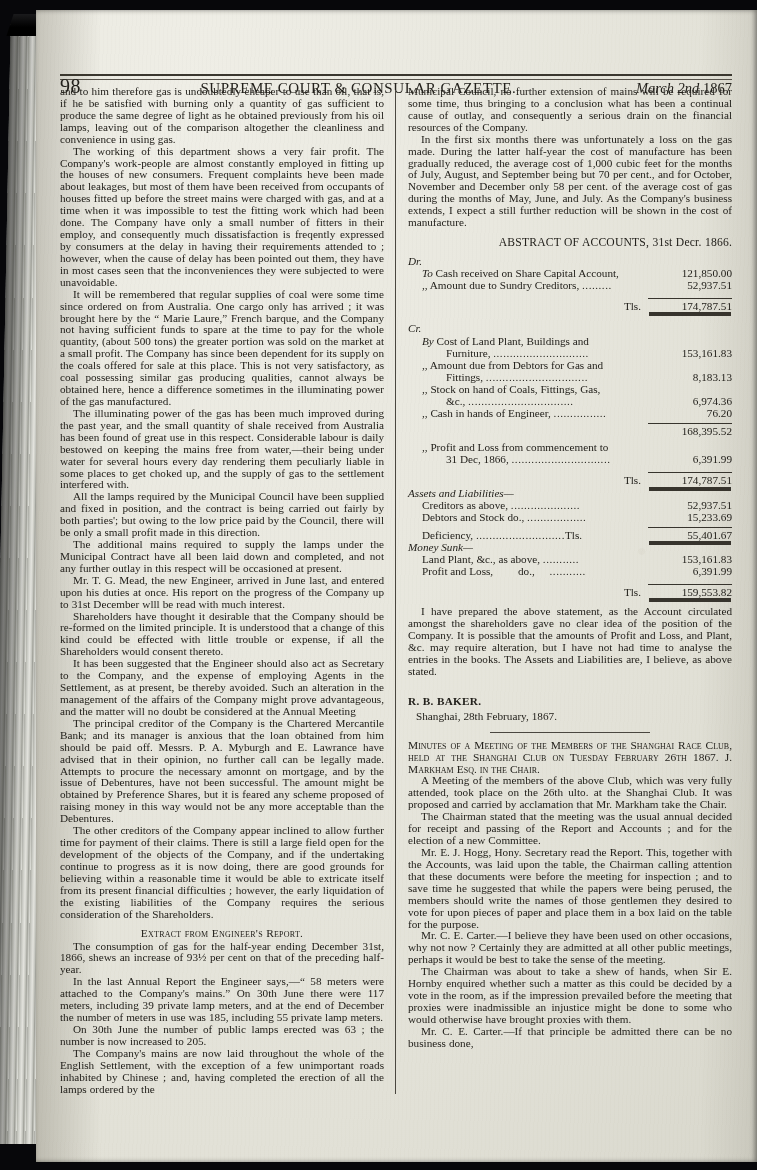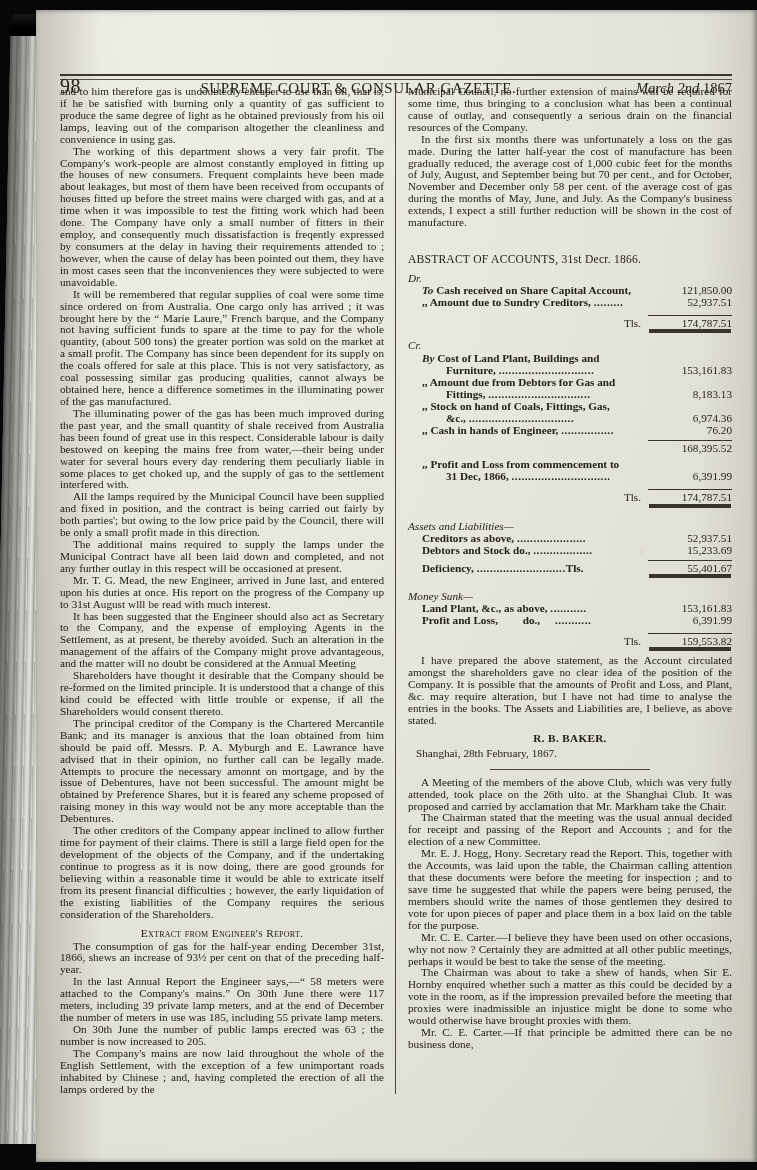--- a/index.html
+++ b/index.html
@@ -96,43 +96,43 @@
 
   .hd-sc{
     margin:6px 0 1px;text-align:center;text-indent:0;
     font-size:11.4px;line-height:13px;letter-spacing:.25px;
   }
   .sc{font-variant:small-caps;}
   .it{font-style:italic;}
 
   
   .acct-title{
-    margin:24px 0 3px;text-align:left;text-indent:0;
+    margin:7px 0 3px;text-align:right;text-indent:0;
     font-size:11.6px;line-height:13px;letter-spacing:.2px;
   }
   .acct{width:100%;border-collapse:collapse;font-size:11.2px;color:#23211c;}
-  .acct td{padding:0;vertical-align:bottom;line-height:12.1px;margin-top:16px;}
-  td.lbl{padding-left:14px;font-weight:bold;}
+  .acct td{padding:0;vertical-align:bottom;line-height:12.1px;}
+  td.lbl{padding-left:14px;}
   td.lbl.deeper{padding-left:38px;}
   td.amt{text-align:right;white-space:nowrap;width:78px;padding-left:6px;}
   td.tls{text-align:right;white-space:nowrap;padding-right:7px;}
   tr.side td{padding-top:3px;padding-bottom:0;}
   .side-mark{font-style:italic;padding-left:2px;}
   .lead{letter-spacing:.5px;}
   tr.ruled td.amt{border-top:1px solid #37342d;padding-top:1px;}
   tr.dbl td.amt{
     border-top:1px solid #37342d;
     box-shadow:0 3px 0 -1px #37342d, 0 5px 0 -1px #37342d;
     padding-top:1px;
   }
   tr.gap td{height:7px;}
   tr.gap-sm td{height:4px;}
   .grp{font-style:italic;padding-top:6px;display:inline-block;}
 
-  .sig{text-align:center;text-indent:0;margin-top:6px;letter-spacing:.3px;}
+  .sig{text-align:left;text-indent:0;margin-top:18px;letter-spacing:.3px;}
   .place{text-indent:8px;margin-top:3px;}
 
   #mid-rule{
     width:160px;height:1px;background:#4a4740;margin:9px auto 7px;
   }
   .blk{font-weight:bold;}
 </style>
 </head>
 <body>
 
@@ -154,23 +154,23 @@
 
   <div id="cols" class="ink">
 
     <div class="col">
       <p class="noind">and to him therefore gas is undoubtedly cheaper to use than oil, that is, if he be satisfied with burning only a quantity of gas sufficient to produce the same degree of light as he obtained previously from his oil lamps, leaving out of the comparison altogether the cleanliness and convenience in using gas.</p>
       <p class="ind">The working of this department shows a very fair profit. The Company's work-people are almost constantly employed in fitting up the houses of new consumers. Frequent complaints heve been made about leakages, but most of them have been received from occupants of houses fitted up before the street mains were charged with gas, and at a time when it was impossible to test the fitting work which had been done. The Company have only a small number of fitters in their employ, and consequently much dissatisfaction is freqently expressed by consumers at the delay in having their requirements attended to ; however, when the cause of delay has been pointed out them, they have in most cases seen that the inconveniences they were subjected to were unavoidable.</p>
       <p class="ind">It will be remembered that regular supplies of coal were some time since ordered on from Australia. One cargo only has arrived ; it was brought here by the “ Marie Laure,” French barque, and the Company not having sufficient funds to spare at the time to pay for the whole quantity, (about 500 tons) the greater portion was sold on the market at a small profit. The Company has since been dependent for its supply on the coals offered for sale at this place. This is not very satisfactory, as coal possessing similar gas producing qualities, cannot always be obtained here, hence a difference sometimes in the illuminating power of the gas manufactured.</p>
       <p class="ind">The illuminating power of the gas has been much improved during the past year, and the small quantity of shale received from Australia has been found of great use in this respect. Considerable labour is daily bestowed on keeping the mains free from water,—their being under water for several hours every day rendering them peculiarly liable in some places to get choked up, and the supply of gas to the settlement interfered with.</p>
       <p class="ind">All the lamps required by the Municipal Council have been supplied and fixed in position, and the contract is being carried out fairly by both parties'; but owing to the low price paid by the Council, there will be only a small profit made in this direction.</p>
       <p class="ind">The additional mains required to supply the lamps under the Municipal Contract have all been laid down and completed, and not any further outlay in this respect will be occasioned at present.</p>
-      <p class="ind">Mr. T. G. Mead, the new Engineer, arrived in June last, and entered upon his duties at once. His report on the progress of the Company up to 31st August wlll be read with much interest.</p>
+      <p class="ind">Mr. T. G. Mead, the new Engineer, arrived in June last, and entered upon his duties at once. His report on the progress of the Company up to 31st December wlll be read with much interest.</p>
+      <p class="ind">Shareholders have thought it desirable that the Company should be re-formed on the limited principle. It is understood that a change of this kind could be effected with little trouble or expense, if all the Shareholders would consent thereto.</p>
       <p class="ind">It has been suggested that the Engineer should also act as Secretary to the Company, and the expense of employing Agents in the Settlement, as at present, be thereby avoided. Such an alteration in the management of the affairs of the Company might prove advantageous, and the matter will no doubt be considered at the Annual Meeting</p>
-      <p class="ind">Shareholders have thought it desirable that the Company should be re-formed on the limited principle. It is understood that a change of this kind could be effected with little trouble or expense, if all the Shareholders would consent thereto.</p>
       <p class="ind">The principal creditor of the Company is the Chartered Mercantile Bank; and its manager is anxious that the loan obtained from him should be paid off. Messrs. P. A. Myburgh and E. Lawrance have advised that in their opinion, no further call can be legally made. Attempts to procure the necessary amonnt on mortgage, and by the issue of Debentures, have not been successful. The amount might be obtained by Preference Shares, but it is feared any scheme proposed of raising money in this way would not be any more acceptable than the Debentures.</p>
       <p class="ind">The other creditors of the Company appear inclined to allow further time for payment of their claims. There is still a large field open for the development of the objects of the Company, and if the undertaking continue to progress as it is now doing, there are good grounds for believing within a reasonable time it would be able to extricate itself from its present financial difficulties ; however, the early liquidation of the existing liabilities of the Company requires the serious consideration of the Shareholders.</p>
 
       <p class="hd-sc sc">Extract from Engineer's Report.</p>
 
       <p class="ind">The consumption of gas for the half-year ending December 31st, 1866, shews an increase of 93½ per cent on that of the preceding half-year.</p>
       <p class="ind">In the last Annual Report the Engineer says,—“ 58 meters were attached to the Company's mains.” On 30th June there were 117 meters, including 39 private lamp meters, and at the end of December the number of meters in use was 185, including 55 private lamp meters.</p>
       <p class="ind">On 30th June the number of public lamps erected was 63 ; the number is now increased to 205.</p>
       <p class="ind">The Company's mains are now laid throughout the whole of the English Settlement, with the exception of a few unimportant roads inhabited by Chinese ; and, having completed the erection of all the lamps ordered by the</p>
     </div>
@@ -373,20 +373,21 @@
           </tr>
         </tbody>
       </table>
 
       <p class="ind" style="margin-top:8px">I have prepared the above statement, as the Account circulated amongst the shareholders gave no clear idea of the position of the Company. It is possible that the amounts of Profit and Loss, and Plant, &amp;c. may require alteration, but I have not had time to analyse the entries in the books. The Assets and Liabilities are, I believe, as above stated.</p>
       <p class="sig blk">R. B. BAKER.</p>
       <p class="place">Shanghai, 28th February, 1867.</p>
 
       <div id="mid-rule"></div>
 
+      <p class="noind sc" style="font-size:11.4px">Minutes of a Meeting of the Members of the Shanghai Race Club, held at the Shanghai Club on Tuesday February 26th 1867. J. Markham Esq. in the Chair.</p>
 
       <p class="ind">A Meeting of the members of the above Club, which was very fully attended, took place on the 26th ulto. at the Shanghai Club. It was proposed and carried by acclamation that Mr. Markham take the Chair.</p>
       <p class="ind">The Chairman stated that the meeting was the usual annual decided for receipt and passing of the Report and Accounts ; and for the election of a new Committee.</p>
       <p class="ind">Mr. E. J. Hogg, Hony. Secretary read the Report. This, together with the Accounts, was laid upon the table, the Chairman calling attention that these documents were before the meeting for inspection ; and to save time he suggested that while the papers were being perused, the members should write the names of those gentlemen they desired to vote for upon pieces of paper and place them in a box laid on the table for the purpose.</p>
       <p class="ind">Mr. C. E. Carter.—I believe they have been used on other occasions, why not now ? Certainly they are admitted at all other public meetings, perhaps it would be best to take the sense of the meeting.</p>
       <p class="ind">The Chairman was about to take a shew of hands, when Sir E. Hornby enquired whether such a matter as this could be decided by a vote in the room, as if the impression prevailed before the meeting that proxies were inadmissible an injustice might be done to some who would otherwise have brought proxies with them.</p>
       <p class="ind">Mr. C. E. Carter.—If that principle be admitted there can be no business done,</p>
     </div>
   </div>
 </div>

